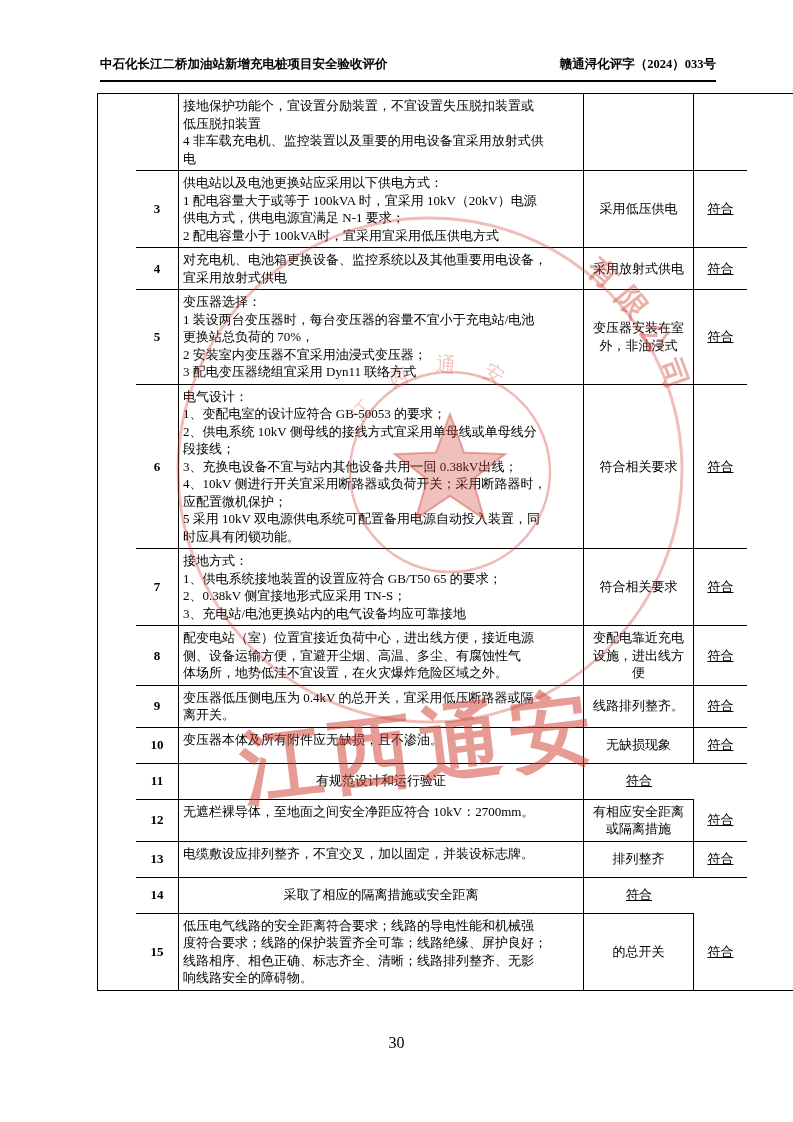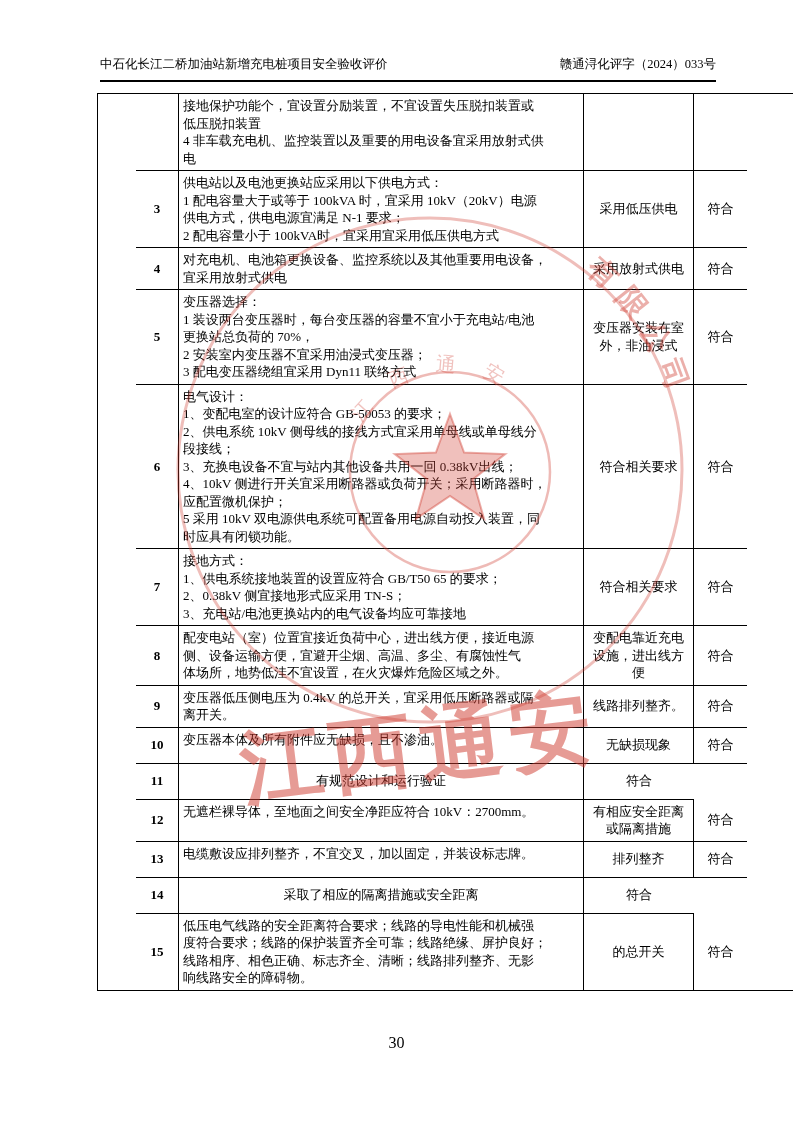--- a/index.html
+++ b/index.html
@@ -4,38 +4,38 @@
 <style>
   html,body{margin:0;padding:0;}
   body{
     width:793px;height:1122px;position:relative;background:#ffffff;
     font-family:"Liberation Serif","DejaVu Serif",serif;color:#000;overflow:hidden;
   }
   .page{position:absolute;inset:0;}
   .header{
     position:absolute;top:56px;left:100px;width:616px;
     display:flex;justify-content:space-between;align-items:flex-end;
-    font-size:12.5px;font-weight:400;padding-bottom:7px;
+    font-size:12.5px;font-weight:700;padding-bottom:7px;
     border-bottom:2px solid #000;
   }
   .doc-table{
     position:absolute;top:93px;left:97px;width:726px;
     border:1.5px solid #000;box-sizing:border-box;padding-left:38px;
   }
   .tr{display:grid;grid-template-columns:43px 405px 110px 53px;min-height:36px;}
   .td{
     border-right:1px solid #000;border-bottom:1px solid #000;
     box-sizing:border-box;font-size:13px;line-height:17.5px;
     padding:3px 4px;overflow:hidden;
   }
   .tr:last-child .td{border-bottom:none;}
   .c-num{display:flex;align-items:center;justify-content:center;text-align:center;font-weight:700;}
   .c-content{text-align:justify;white-space:pre-line;word-break:break-all;}
   .c-measure{display:flex;align-items:center;justify-content:center;text-align:center;word-break:break-all;}
-  .c-result{display:flex;align-items:center;justify-content:center;text-align:left;border-right:none;}
+  .c-result{display:flex;align-items:center;justify-content:center;text-align:left;border-right:none;text-decoration:underline;}
   .footer{
     position:absolute;top:1034px;left:0;width:100%;
     text-align:center;font-size:16px;
   }
   .watermark{
     position:absolute;inset:0;pointer-events:none;z-index:5;
   }
 </style>
 </head>
 <body>

